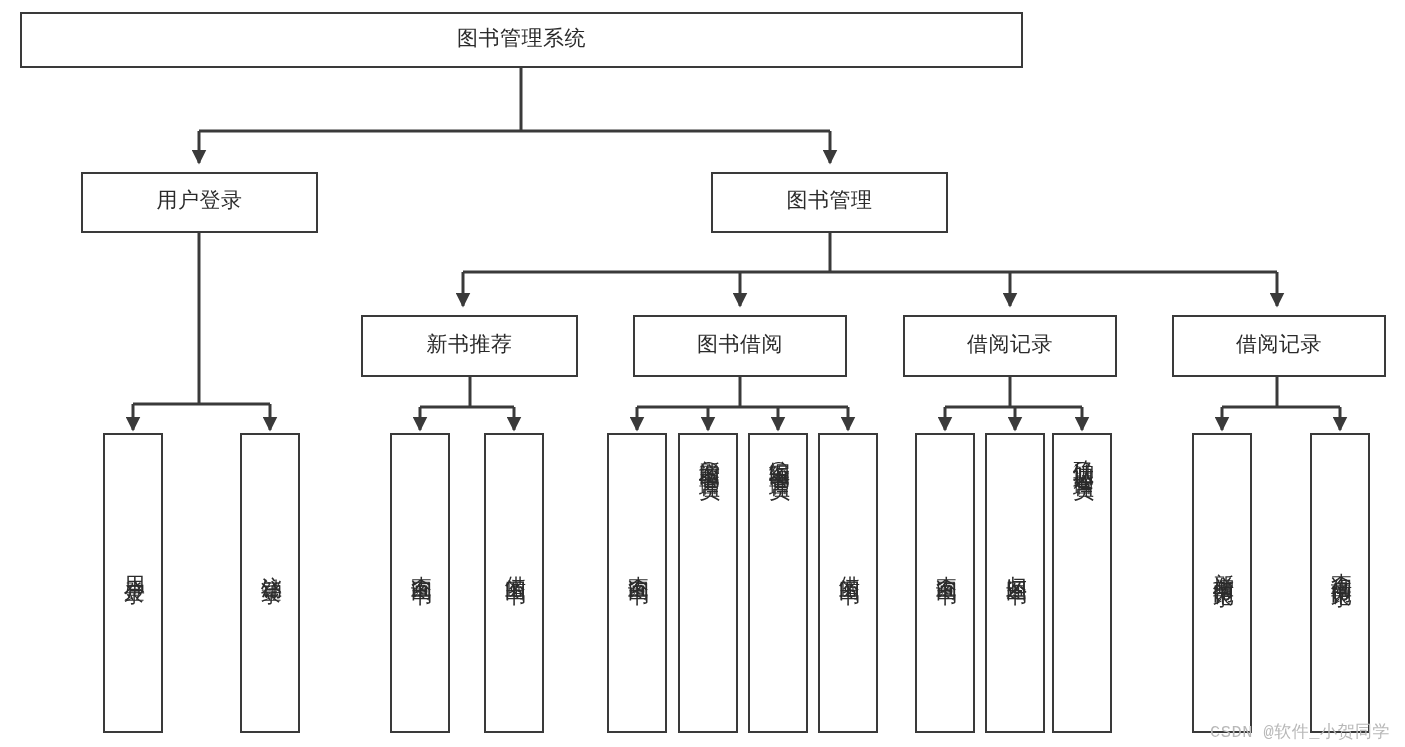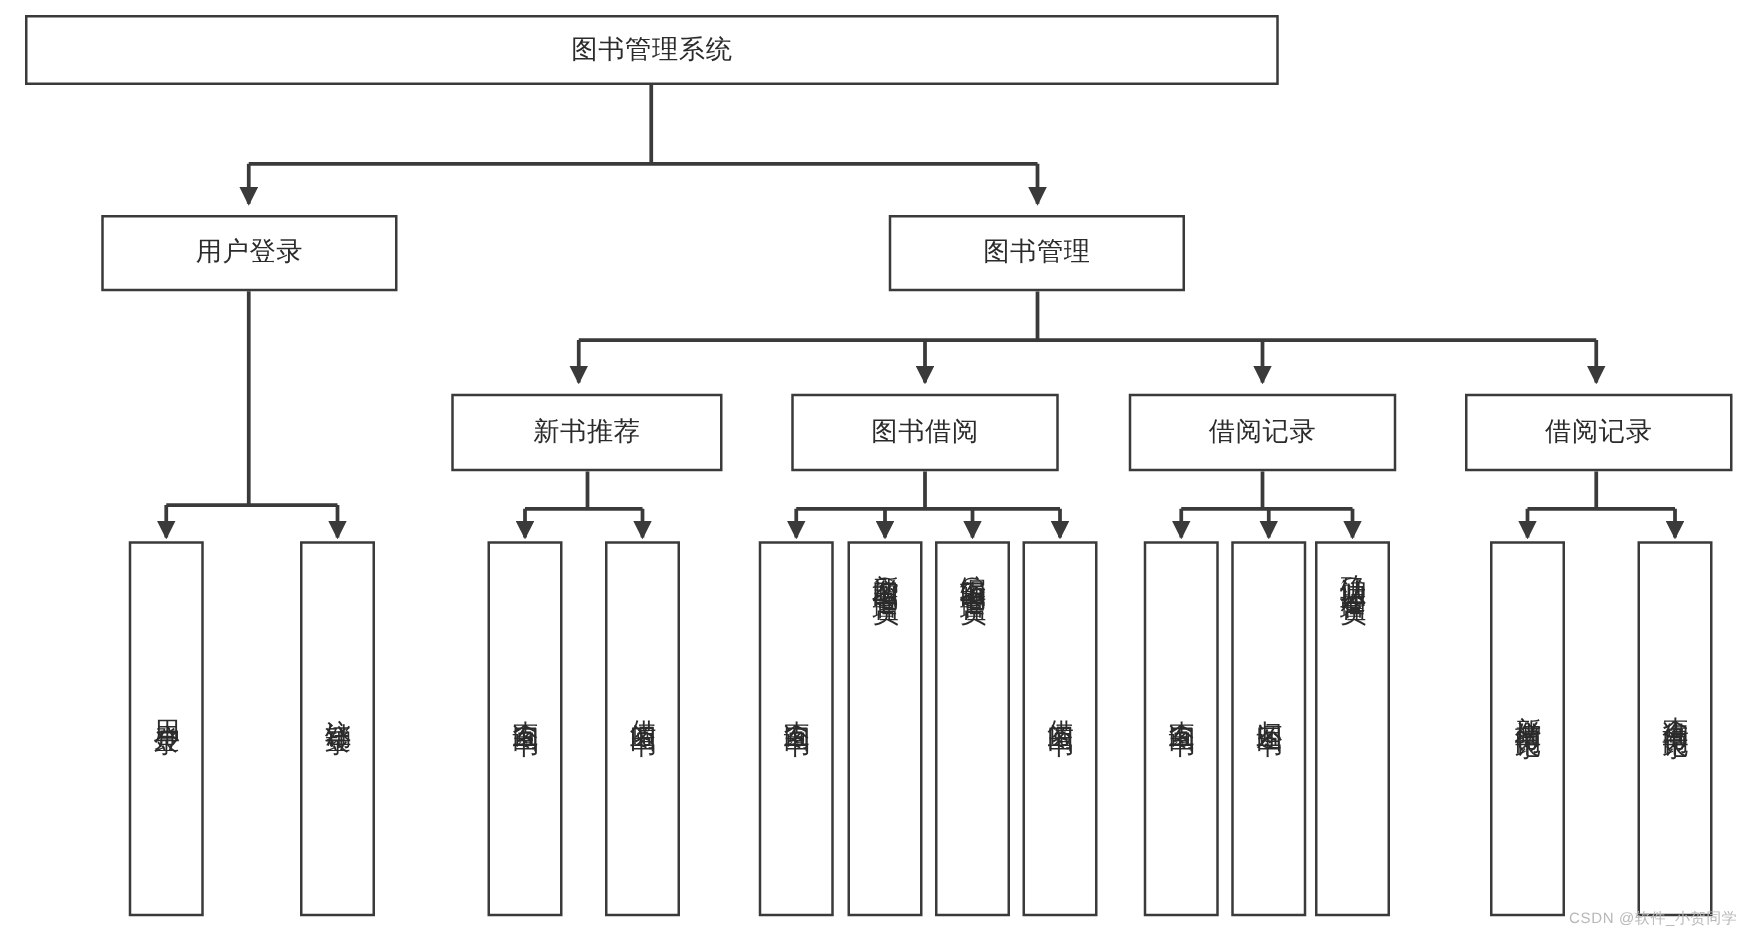--- a/index.html
+++ b/index.html
@@ -9,20 +9,21 @@
   }
   body {
     font-family: "Liberation Sans", "DejaVu Sans", sans-serif;
   }
   #canvas {
     position: relative;
     width: 1396px;
     height: 747px;
     background: #ffffff;
     overflow: hidden;
+    font-family: Liberation Mono, monospace;
   }
   svg#wires {
     position: absolute;
     left: 0;
     top: 0;
     width: 1405px;
     height: 747px;
     pointer-events: none;
   }
   .node {
@@ -60,21 +61,21 @@
   .node.vert.mid .label {
     margin-top: 70px;
   }
   .node.vert.top .label {
     margin-top: 6px;
   }
   .watermark {
     position: absolute;
     right: 6px;
     bottom: 4px;
-    font-size: 12px;
+    font-size: 17px;
     color: #b8b8b8;
     letter-spacing: 0.5px;
     white-space: nowrap;
   }
 </style>
 </head>
 <body>
 
 <div id="canvas">
 

